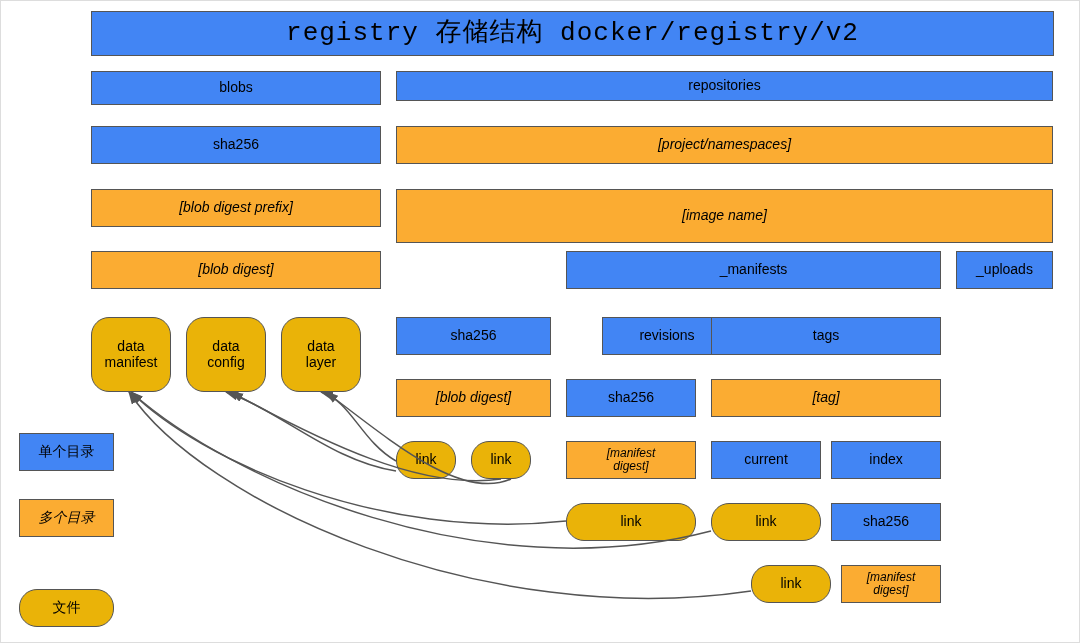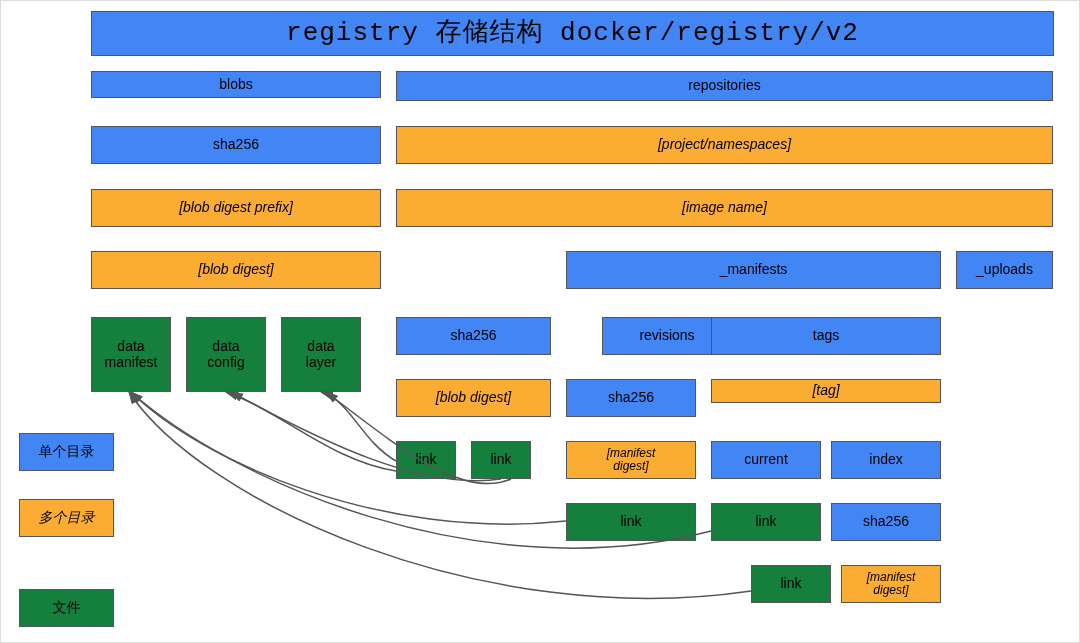--- a/index.html
+++ b/index.html
@@ -23,64 +23,64 @@
     justify-content: center;
     text-align: center;
     border: 1px solid #555;
     font-size: 14px;
     color: #000;
     padding: 2px;
     line-height: 1.1;
   }
   .blue   { background: #4285f4; }
   .orange { background: #fbac32; font-style: italic; }
-  .pink   { background: #15803d; }
+  .pink   { background: #eab308; border-radius: 18px; }
   .title  { font-size: 26px; letter-spacing: 1px; font-family: "Courier New", monospace; }
 
   svg.arrows {
     position: absolute;
     left: 0; top: 0;
     width: 1080px; height: 643px;
     pointer-events: none;
   }
 </style>
 </head>
 <body>
 
 <div class="canvas">
 
   <div class="box blue title" style="left:90px; top:10px; width:963px; height:45px;">registry 存储结构 docker/registry/v2</div>
 
-  <div class="box blue" style="left:90px; top:70px; width:290px; height:27px;">blobs</div>
+  <div class="box blue" style="left:90px; top:70px; width:290px; height:34px;">blobs</div>
   <div class="box blue" style="left:395px; top:70px; width:657px; height:30px;">repositories</div>
 
   <div class="box blue" style="left:90px; top:125px; width:290px; height:38px;">sha256</div>
   <div class="box orange" style="left:395px; top:125px; width:657px; height:38px;">[project/namespaces]</div>
 
   <div class="box orange" style="left:90px; top:188px; width:290px; height:38px;">[blob digest prefix]</div>
-  <div class="box orange" style="left:395px; top:188px; width:657px; height:38px;">[image name]</div>
+  <div class="box orange" style="left:395px; top:188px; width:657px; height:54px;">[image name]</div>
 
   <div class="box orange" style="left:90px; top:250px; width:290px; height:38px;">[blob digest]</div>
   <div class="box blue" style="left:565px; top:250px; width:375px; height:38px;">_manifests</div>
   <div class="box blue" style="left:955px; top:250px; width:97px; height:38px;">_uploads</div>
 
   <div class="box pink" style="left:90px; top:316px; width:80px; height:75px; white-space:pre;">data
 manifest</div>
   <div class="box pink" style="left:185px; top:316px; width:80px; height:75px; white-space:pre;">data
 config</div>
   <div class="box pink" style="left:280px; top:316px; width:80px; height:75px; white-space:pre;">data
 layer</div>
 
   <div class="box blue" style="left:395px; top:316px; width:155px; height:38px;">sha256</div>
   <div class="box blue" style="left:565px; top:316px; width:130px; height:38px;margin-left:36px;">revisions</div>
   <div class="box blue" style="left:710px; top:316px; width:230px; height:38px;">tags</div>
 
   <div class="box orange" style="left:395px; top:378px; width:155px; height:38px;">[blob digest]</div>
   <div class="box blue" style="left:565px; top:378px; width:130px; height:38px;">sha256</div>
-  <div class="box orange" style="left:710px; top:378px; width:230px; height:24px;">[tag]</div>
+  <div class="box orange" style="left:710px; top:378px; width:230px; height:38px;">[tag]</div>
 
   <div class="box pink" style="left:395px; top:440px; width:60px; height:38px;">link</div>
   <div class="box pink" style="left:470px; top:440px; width:60px; height:38px;">link</div>
   <div class="box orange" style="left:565px; top:440px; width:130px; height:38px; white-space:pre; font-size:12px;">[manifest
 digest]</div>
   <div class="box blue" style="left:710px; top:440px; width:110px; height:38px;">current</div>
   <div class="box blue" style="left:830px; top:440px; width:110px; height:38px;">index</div>
 
   <div class="box pink" style="left:565px; top:502px; width:130px; height:38px;">link</div>
   <div class="box pink" style="left:710px; top:502px; width:110px; height:38px;">link</div>

